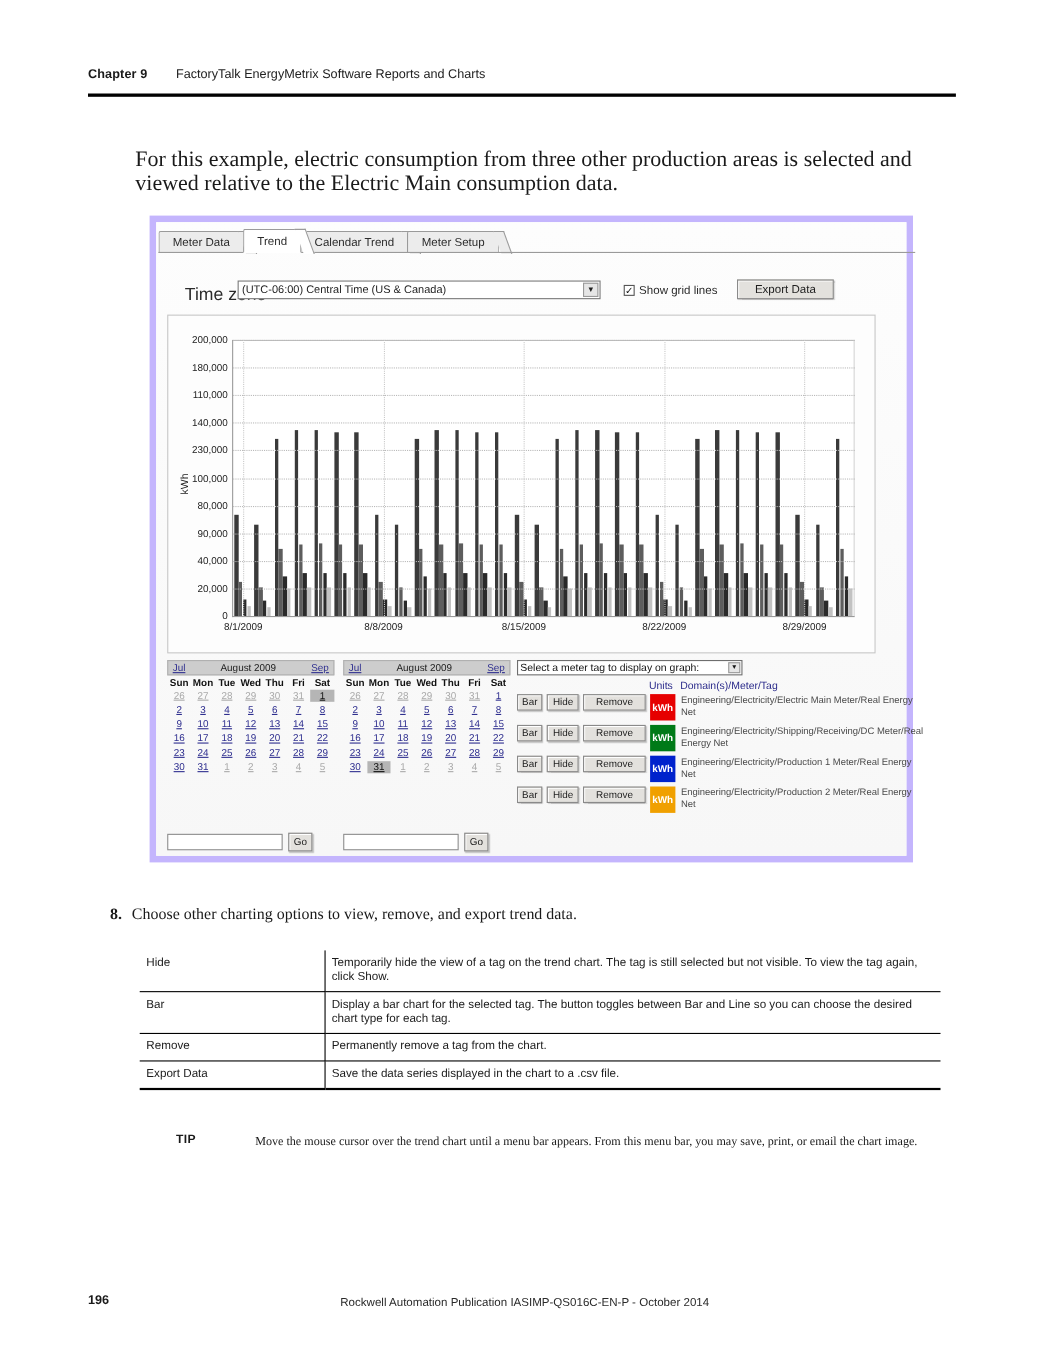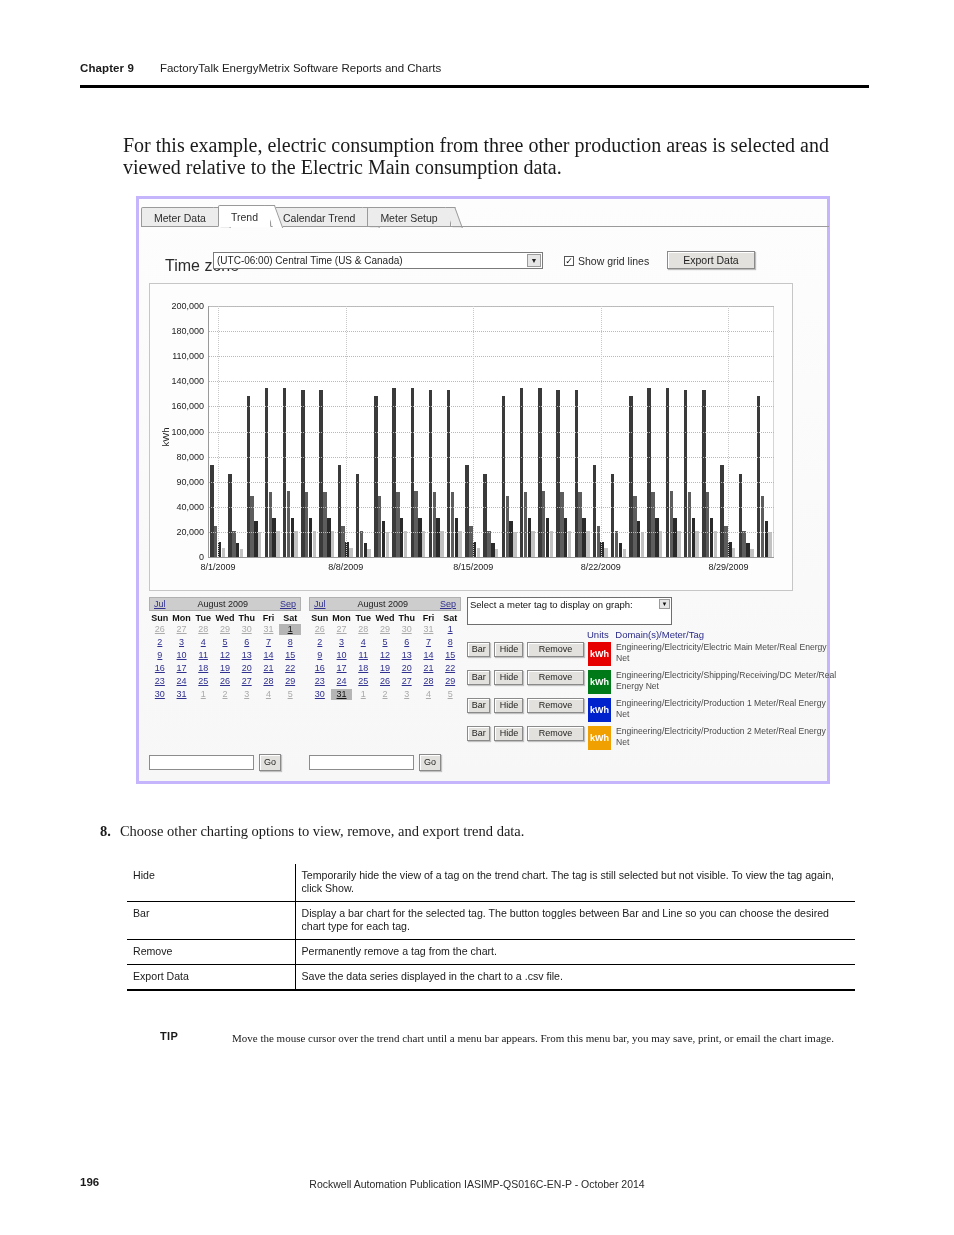--- a/index.html
+++ b/index.html
@@ -24,21 +24,21 @@
   .intro {
     position:absolute; left:123px; top:134px; width:712px;
     font-family: "Liberation Serif", serif;
     font-size:20px; line-height:22px; color:#1a1a1a;
   }
 
   
   .app-shot {
     position:absolute; left:136px; top:196px; width:694px; height:588px;
     background:#ffffff;
-    border:3px solid #c4b5fd;
+    border:6px solid #c4b5fd;
     font-family:"Liberation Sans", sans-serif;
   }
   .app-shot .shade { position:absolute; inset:0; background:linear-gradient(180deg,#fdfdfd 0%, #f7f7f7 100%); }
 
   
   .tabstrip { position:absolute; left:2px; top:4px; height:24px; display:flex; align-items:flex-end; }
   .tab {
     position:relative; height:20px; padding:0 12px 0 12px;
     font-size:10.5px; color:#2c2c2c; line-height:20px;
     background:#ececec; border:1px solid #9a9a9a; border-bottom:none;
@@ -127,21 +127,21 @@
   .cal-grid { display:grid; grid-template-columns:repeat(7,1fr); row-gap:2px; margin-top:1px; }
   .cal-grid span {
     text-align:center; font-size:9px; color:#2f2f8f; text-decoration:underline; cursor:pointer;
     line-height:11px;
   }
   .cal-grid span.other { color:#aaaaaa; }
   .cal-grid span.sel { background:#b5b5b5; color:#111; }
 
   .legendbox { position:absolute; left:318px; top:0; width:372px; }
   .meterselect {
-    width:205px; height:28px; background:#fff; border:1px solid #6e6e6e;
+    width:205px; height:14px; background:#fff; border:1px solid #6e6e6e;
     font-size:9.5px; line-height:13px; padding-left:2px; position:relative; color:#111;
   }
   .meterselect .ms-arrow {
     position:absolute; right:1px; top:1px; width:11px; height:10px;
     background:#e6e6e6; border:1px solid #9a9a9a;
     display:flex; align-items:center; justify-content:center; font-size:6px;
   }
   .lg-headings { margin-top:4px; margin-left:120px; font-size:9.5px; color:#2a2a8a; }
   .lg-headings .u { margin-right:4px; }
   .lgrow { display:flex; align-items:flex-start; margin-top:2px; height:26px; }
@@ -435,21 +435,21 @@
         <div class="ytick" style="top: 90%;">20,000</div>
         <div class="gridline" style="top: 80%;"></div>
         <div class="ytick" style="top: 80%;">40,000</div>
         <div class="gridline" style="top: 70%;"></div>
         <div class="ytick" style="top: 70%;">90,000</div>
         <div class="gridline" style="top: 60%;"></div>
         <div class="ytick" style="top: 60%;">80,000</div>
         <div class="gridline" style="top: 50%;"></div>
         <div class="ytick" style="top: 50%;">100,000</div>
         <div class="gridline" style="top: 40%;"></div>
-        <div class="ytick" style="top: 40%;">160,000</div>
+        <div class="ytick" style="top: 40%;">230,000</div>
         <div class="gridline" style="top: 30%;"></div>
         <div class="ytick" style="top: 30%;">140,000</div>
         <div class="gridline" style="top: 20%;"></div>
         <div class="ytick" style="top: 20%;">110,000</div>
         <div class="gridline" style="top: 10%;"></div>
         <div class="ytick" style="top: 10%;">180,000</div>
         <div class="gridline" style="top: 0%;"></div>
         <div class="ytick" style="top: 0%;">200,000</div>
         <div class="vgridline" style="left: 1.6129%;"></div>
         <div class="xtick" style="left: 1.6129%;">8/1/2009</div>

